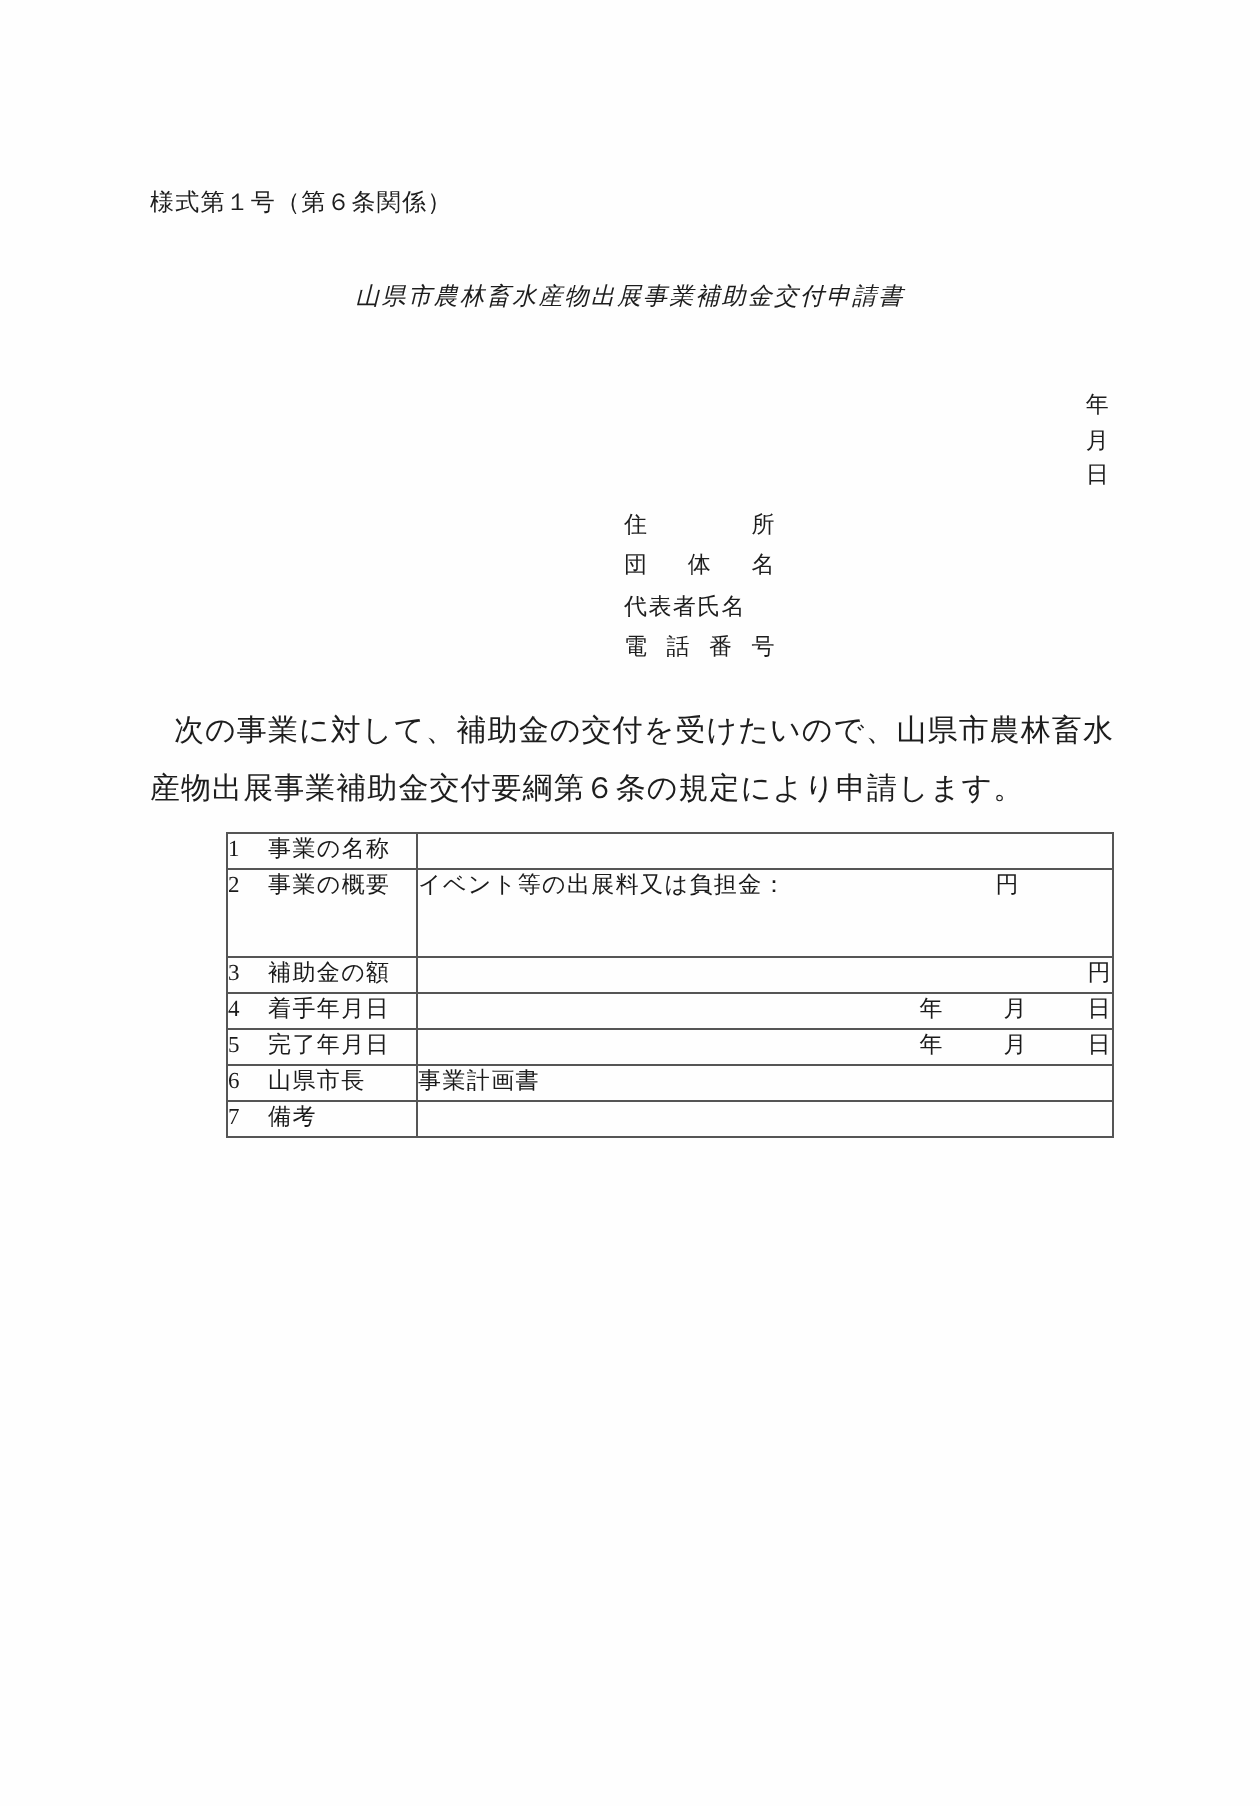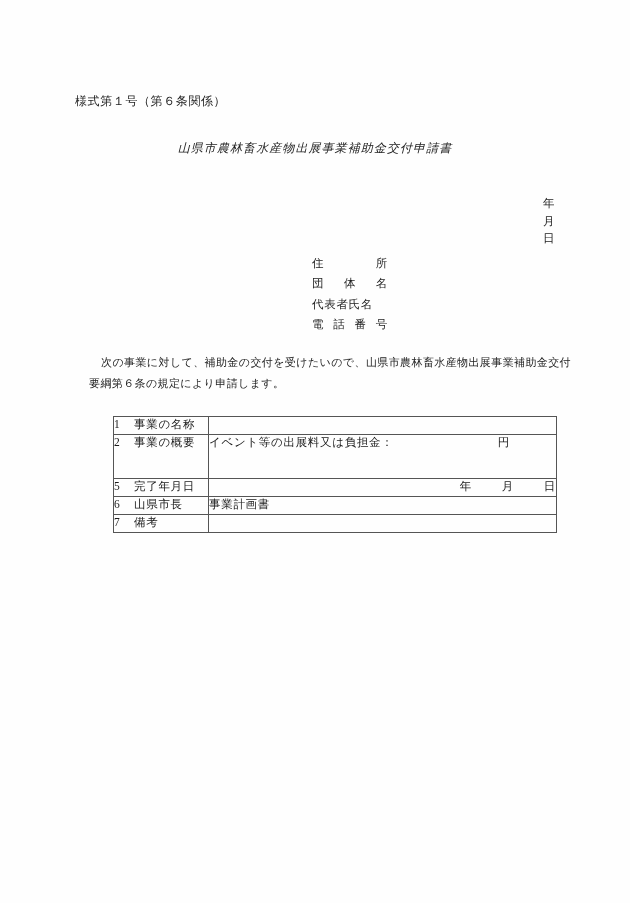--- a/index.html
+++ b/index.html
@@ -94,24 +94,24 @@
     justify-content: space-between;
     white-space: nowrap;
   }
   .applicant-row > span {
     display: inline-block;
   }
 
   
   .body-para {
     position: absolute;
-    left: 89px;
+    left: 75px;
     top: 352px;
     width: 482px;
-    font-size: 11px;
+    font-size: 15px;
     line-height: 1.95;
     letter-spacing: 0.035em;
     text-align: justify;
     text-indent: 12px;
   }
 
   
   .form-table {
     position: absolute;
     left: 113px;
@@ -222,20 +222,32 @@
             <div></div>
           </td>
         </tr>
         <tr class="row-h-tall">
           <td class="label-cell"><span class="num">2</span><span>事業の概要</span></td>
           <td class="value-cell">
             <div class="val-line"><span>イベント等の出展料又は負担金：</span><span class="yen-inset">円</span></div>
           </td>
         </tr>
         <tr class="row-h-normal">
+          <td class="label-cell"><span class="num">3</span><span>補助金の額</span></td>
+          <td class="value-cell">
+            <div class="val-right">円</div>
+          </td>
+        </tr>
+        <tr class="row-h-normal">
+          <td class="label-cell"><span class="num">4</span><span>着手年月日</span></td>
+          <td class="value-cell">
+            <div class="val-right ymd"><span class="seg">年</span><span class="seg">月</span><span class="seg">日</span></div>
+          </td>
+        </tr>
+        <tr class="row-h-normal">
           <td class="label-cell"><span class="num">5</span><span>完了年月日</span></td>
           <td class="value-cell">
             <div class="val-right ymd"><span class="seg">年</span><span class="seg">月</span><span class="seg">日</span></div>
           </td>
         </tr>
         <tr class="row-h-normal">
           <td class="label-cell"><span class="num">6</span><span>山県市長</span></td>
           <td class="value-cell">
             <div>事業計画書</div>
           </td>

